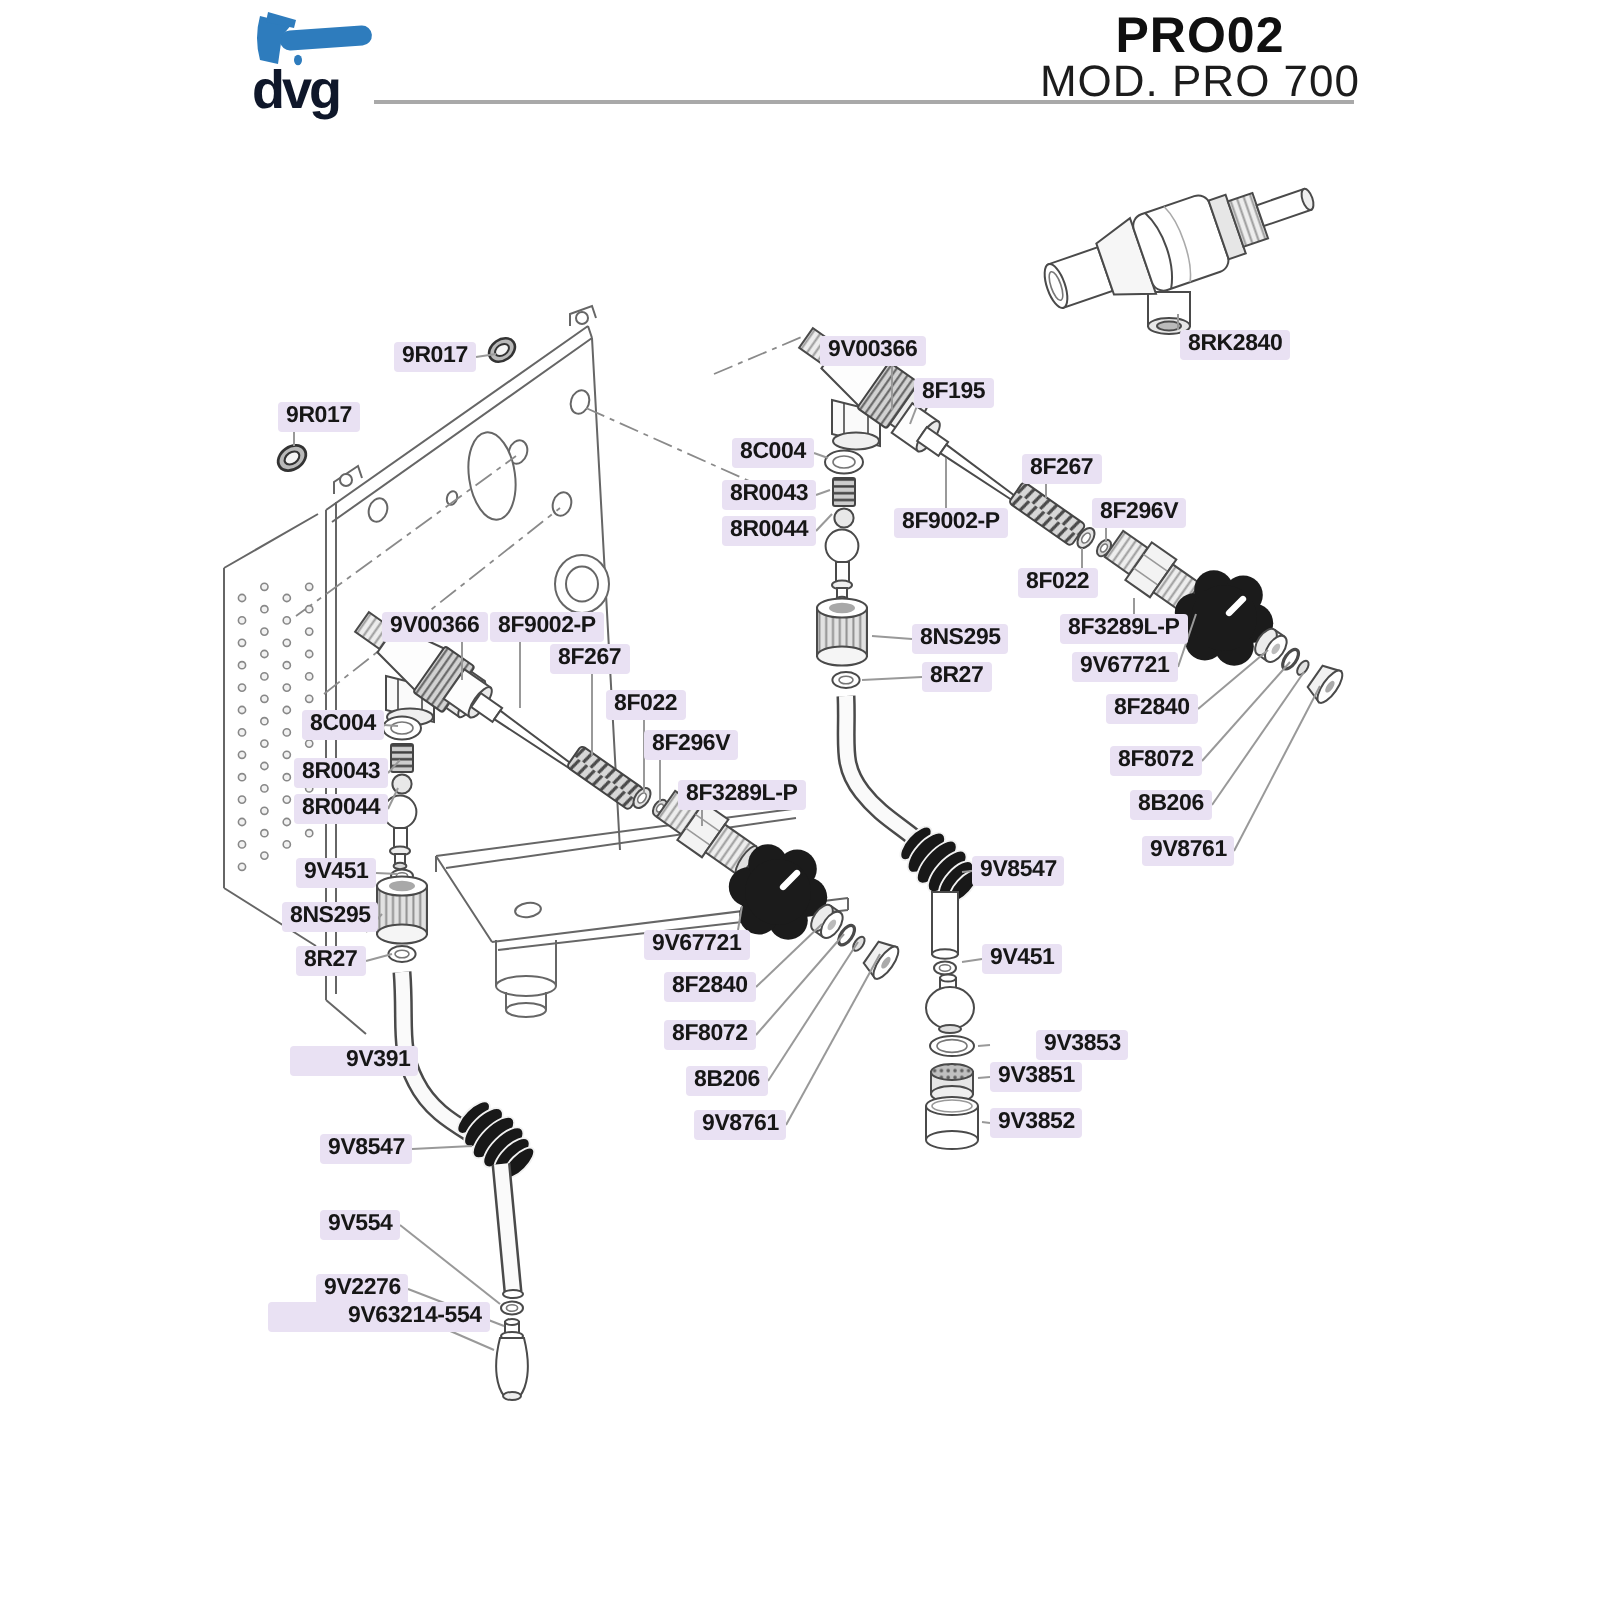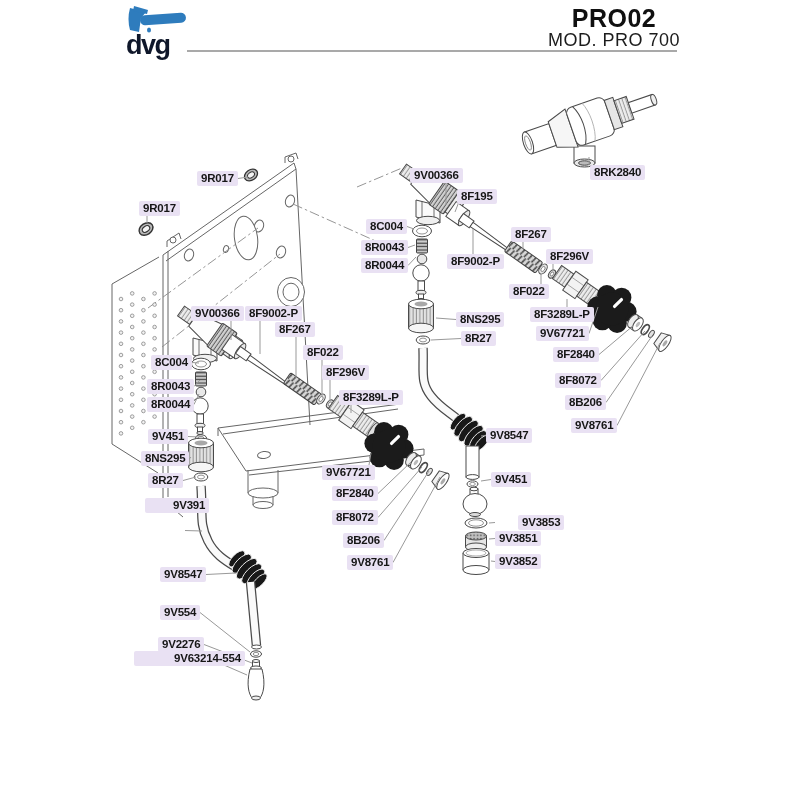--- a/index.html
+++ b/index.html
@@ -3,21 +3,21 @@
 <meta charset="utf-8">
 <style>
   html,body{margin:0;padding:0;background:#fff;}
   #stage{position:relative;width:800px;height:800px;background:#fff;font-family:"Liberation Sans",sans-serif;overflow:hidden;}
   #diagram{position:absolute;left:0;top:0;}
   .plabel{position:absolute;background:#e9e1f3;color:#161616;font-size:11.5px;font-weight:bold;line-height:13px;padding:1px 4px;border-radius:2px;white-space:nowrap;letter-spacing:-0.2px;}
   #brand{position:absolute;left:124px;top:6px;width:80px;height:60px;}
   #brand .word{position:absolute;left:2px;top:24px;font-size:27px;font-weight:800;letter-spacing:-1.5px;color:#0f172a;}
   #title-block{position:absolute;top:7px;right:120px;text-align:center;}
   #title-block .t1{font-size:25px;font-weight:800;color:#101010;letter-spacing:0.5px;line-height:23px;}
-  #title-block .t2{font-size:18px;color:#1c1c1c;margin-top:2px;letter-spacing:0.5px;line-height:17px;}
+  #title-block .t2{font-size:22px;color:#1c1c1c;margin-top:2px;letter-spacing:0.5px;line-height:17px;}
   #rule{position:absolute;left:187px;top:50px;width:490px;height:2px;background:#a9a9a9;}
 </style>
 </head>
 <body>
 
 <div id="stage">
 
   <div id="brand">
     <svg width="80" height="28" viewBox="0 0 80 28">
       <g fill="#2e7cbd">
@@ -424,21 +424,21 @@
     <div class="plabel" style="left: 147px; top: 397px;">8R0044</div>
     <div class="plabel" style="left: 339px; top: 390px;">8F3289L-P</div>
     <div class="plabel" style="left: 148px; top: 429px;">9V451</div>
     <div class="plabel" style="left: 141px; top: 451px;">8NS295</div>
     <div class="plabel" style="left: 148px; top: 473px;">8R27</div>
     <div class="plabel" style="left: 322px; top: 465px;">9V67721</div>
     <div class="plabel" style="left: 332px; top: 486px;">8F2840</div>
     <div class="plabel" style="left: 332px; top: 510px;">8F8072</div>
     <div class="plabel" style="left: 343px; top: 533px;">8B206</div>
     <div class="plabel" style="left: 347px; top: 555px;">9V8761</div>
-    <div class="plabel" style="left: 145px; top: 498px; padding-left: 28px;">9V391</div>
+    <div class="plabel" style="left: 145px; top: 523px; padding-left: 28px;">9V391</div>
     <div class="plabel" style="left: 160px; top: 567px;">9V8547</div>
     <div class="plabel" style="left: 160px; top: 605px;">9V554</div>
     <div class="plabel" style="left: 158px; top: 637px;">9V2276</div>
     <div class="plabel" style="left: 134px; top: 651px; padding-left: 40px;">9V63214-554</div>
     <div class="plabel" style="left: 486px; top: 428px;">9V8547</div>
     <div class="plabel" style="left: 491px; top: 472px;">9V451</div>
     <div class="plabel" style="left: 518px; top: 515px;">9V3853</div>
     <div class="plabel" style="left: 495px; top: 531px;">9V3851</div>
     <div class="plabel" style="left: 495px; top: 554px;">9V3852</div>
   </div>

